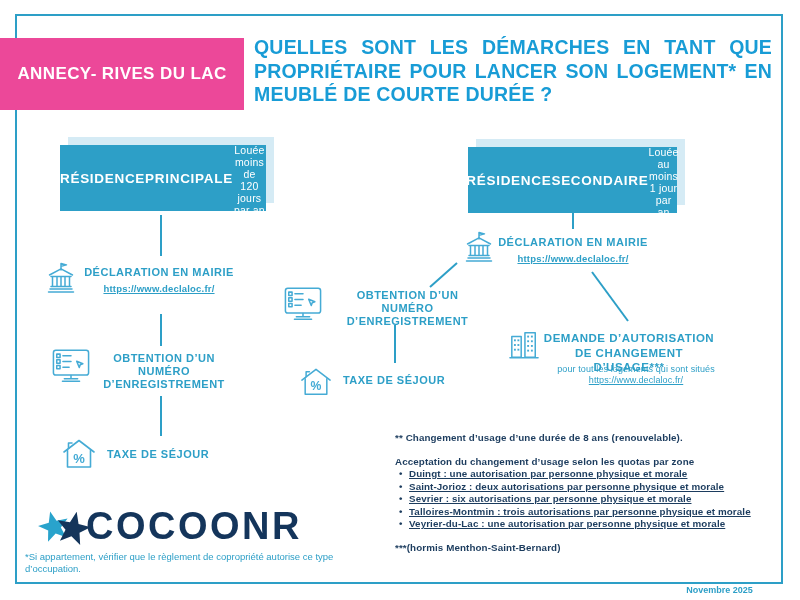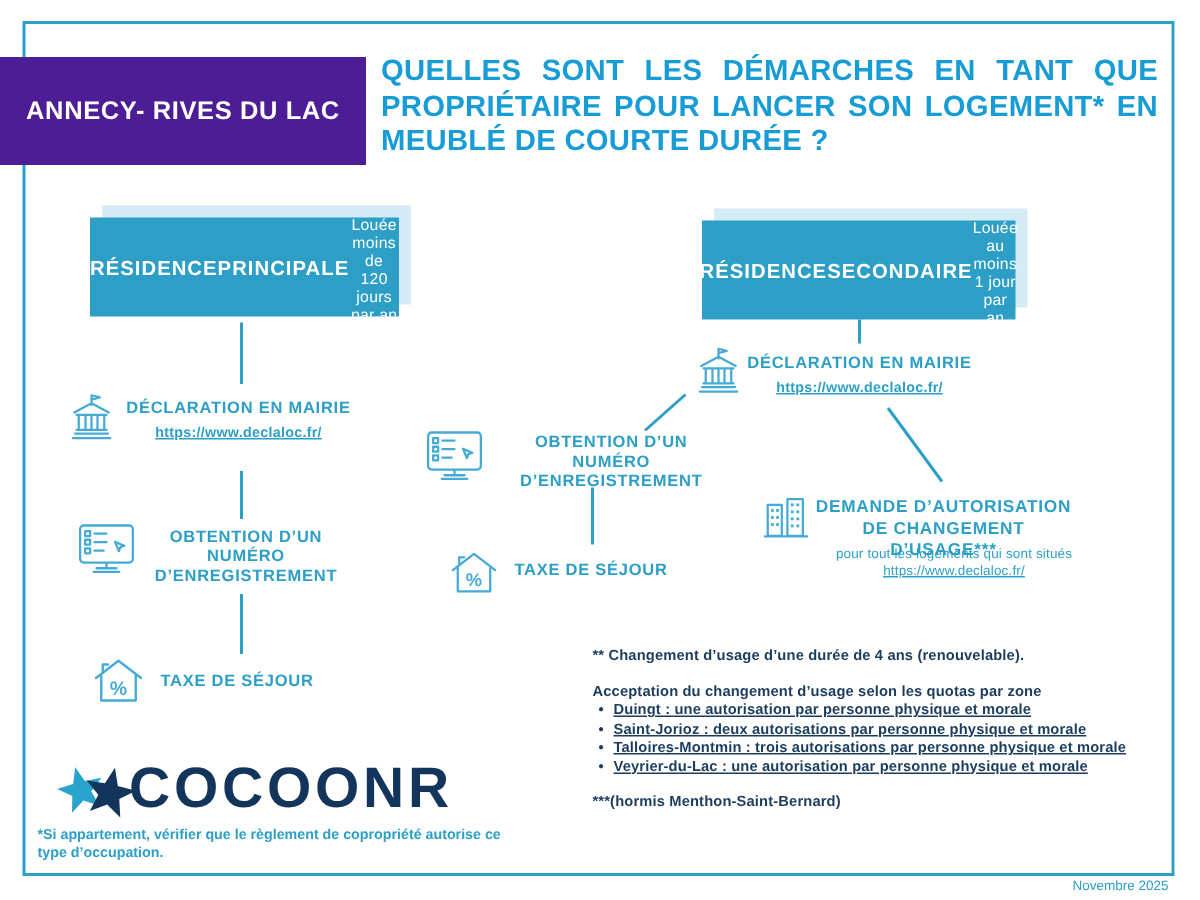--- a/index.html
+++ b/index.html
@@ -3,21 +3,21 @@
 <meta charset="utf-8">
 <style>
   html,body{margin:0;padding:0;background:#fff;}
   .page{
     position:relative;width:800px;height:600px;background:#ffffff;overflow:hidden;
     font-family:"Liberation Sans",sans-serif;
   }
   .frame{position:absolute;left:15px;top:14px;width:764px;height:566px;border:2px solid #2D9FC7;}
   
   .banner{
-    position:absolute;left:0;top:38px;width:244px;height:72px;background:#4c1d95;
+    position:absolute;left:0;top:38px;width:244px;height:72px;background:#ec4899;
     display:flex;align-items:center;justify-content:center;
     color:#ffffff;font-weight:bold;font-size:17px;letter-spacing:.4px;white-space:nowrap;
   }
   .title{position:absolute;left:254px;top:36px;width:518px;color:#189CD6;font-weight:bold;
     font-size:19.5px;line-height:23.5px;letter-spacing:.2px;}
   .title .just{text-align:justify;text-align-last:justify;}
   
   .shadow-box{position:absolute;background:#D5EBF5;}
   .main-box{position:absolute;background:#2D9FC7;color:#fff;display:flex;
     align-items:center;justify-content:center;text-align:center;}
@@ -36,23 +36,23 @@
   .notes{position:absolute;left:395px;top:432px;width:372px;color:#1C3C5E;font-size:9.8px;
     line-height:12.5px;letter-spacing:.1px;font-weight:600;}
   .notes .gap{height:11px;}
   .notes ul{margin:0;padding:0;list-style:none;}
   .notes li{padding-left:14px;position:relative;text-decoration:underline;}
   .notes li::before{content:"•";position:absolute;left:4px;}
   
   .brand-word{position:absolute;left:86px;top:504px;color:#14355B;font-weight:bold;
     font-size:38px;letter-spacing:2.5px;line-height:44px;}
   .footnote{position:absolute;left:25px;top:551px;width:322px;color:#2D9FC7;font-size:9.5px;
-    line-height:11.5px;font-weight:700;}
-  .date{position:absolute;left:660px;top:585px;width:119px;text-align:right;color:#2D9FC7;
-    font-size:9px;font-weight:normal;}
+    line-height:11.5px;font-weight:400;}
+  .date{position:absolute;left:660px;top:585px;width:119px;text-align:center;color:#2D9FC7;
+    font-size:9px;font-weight:bold;}
   svg{display:block;}
 </style>
 </head>
 <body>
 
 <div class="page">
 
   <div class="frame"></div>
 
   <svg style="position:absolute;left:0;top:0;pointer-events:none;" width="800" height="600">
@@ -204,26 +204,27 @@
   <div class="step-label" style="left:540px;top:331px;width:178px;font-size:11.5px;line-height:14.5px;">
     <div>DEMANDE D’AUTORISATION</div>
     <div>DE CHANGEMENT D’USAGE***</div>
   </div>
   <div class="small-detail" style="left:542px;top:364px;width:188px;">
     <div>pour tout les logements qui sont situés</div>
     <div><a href="#">https://www.declaloc.fr/</a></div>
   </div>
 
   <div class="notes">
-    <div>** Changement d’usage d’une durée de 4 ans (renouvelable).</div>
+    <div>** Changement d’usage d’une durée de 8 ans (renouvelable).</div>
     <div class="gap"></div>
     <div>Acceptation du changement d’usage selon les quotas par zone</div>
     <ul>
       <li><span>Duingt : une autorisation par personne physique et morale</span></li>
       <li><span>Saint-Jorioz : deux autorisations par personne physique et morale</span></li>
+      <li><span>Sevrier : six autorisations par personne physique et morale</span></li>
       <li><span>Talloires-Montmin : trois autorisations par personne physique et morale</span></li>
       <li><span>Veyrier-du-Lac : une autorisation par personne physique et morale</span></li>
     </ul>
     <div class="gap"></div>
     <div>***(hormis Menthon-Saint-Bernard)</div>
   </div>
 
   <div class="icon" style="left:28px;top:502px;">
     <svg width="62" height="52" viewBox="0 0 62 52">
       <polygon fill="#29A3CC" transform="translate(26,25) rotate(-14)" points="0,-16 4,-5.5 15.2,-4.9 6.5,2.1 9.4,12.9 0,6.8 -9.4,12.9 -6.5,2.1 -15.2,-4.9 -4,-5.5"></polygon>

